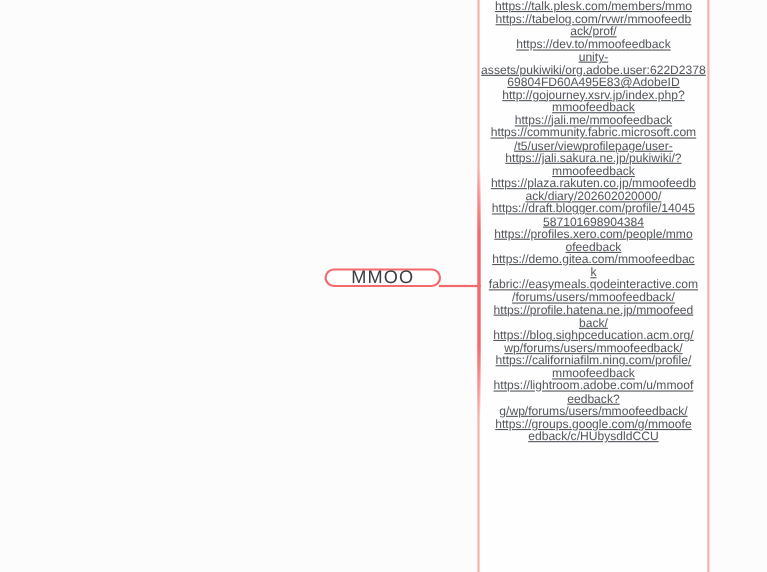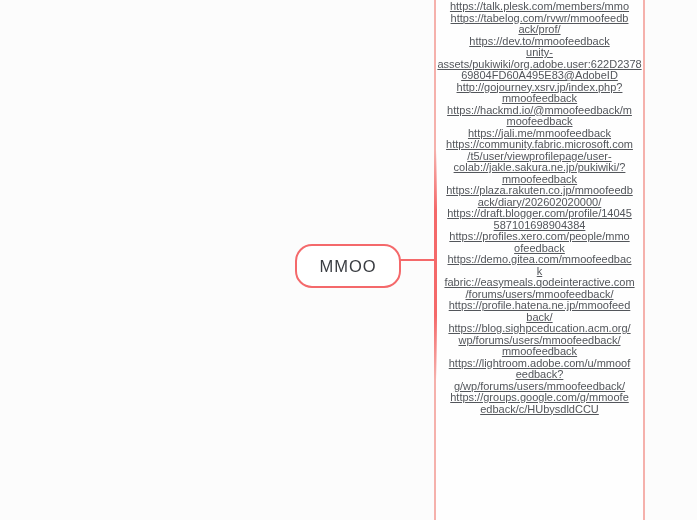--- a/index.html
+++ b/index.html
@@ -3,21 +3,21 @@
 <meta charset="utf-8">
 <style>
   html,body{margin:0;padding:0;}
   body{
     width:697px;height:520px;position:relative;overflow:hidden;
     background:#fcfcfc;
     font-family:"Liberation Sans","DejaVu Sans",sans-serif;
   }
   
   .root-node{
-    position:absolute;left:295px;top:244px;width:106px;height:44px;
+    position:absolute;left:295px;top:244px;width:106px;height:17px;
     box-sizing:border-box;
     background:#ffffff;
     border:2.5px solid #f4696b;
     border-radius:17px;
     display:flex;align-items:center;justify-content:center;
   }
   .root-node .label{
     font-size:16.5px;color:#3a3d42;font-weight:500;letter-spacing:1px;
   }
   
@@ -71,33 +71,29 @@
       </div>
       <div class="link-item" title="https://substance3d.adobe.com/community-assets/profile/org.adobe.user:622D237869804FD60A495E83@AdobeID">
         <div class="link-line"><span>unity-</span></div>
         <div class="link-line"><span>assets/pukiwiki/org.adobe.user:622D2378</span></div>
         <div class="link-line"><span>69804FD60A495E83@AdobeID</span></div>
       </div>
       <div class="link-item" title="http://gojourney.xsrv.jp/index.php?mmoofeedback">
         <div class="link-line"><span>http://gojourney.xsrv.jp/index.php?</span></div>
         <div class="link-line"><span>mmoofeedback</span></div>
       </div>
-      <div class="link-item" title="https://hackmd.io/@mmoofeedback/mmoofeedback">
-        <div class="link-line"><span>https://hackmd.io/@mmoofeedback/m</span></div>
-        <div class="link-line"><span>moofeedback</span></div>
-      </div>
       <div class="link-item" title="https://jali.me/mmoofeedback">
         <div class="link-line"><span>https://jali.me/mmoofeedback</span></div>
       </div>
       <div class="link-item" title="https://community.fabric.microsoft.com/t5/user/viewprofilepage/user-id/1527957">
         <div class="link-line"><span>https://community.fabric.microsoft.com</span></div>
         <div class="link-line"><span>/t5/user/viewprofilepage/user-</span></div>
       </div>
       <div class="link-item" title="https://jakle.sakura.ne.jp/pukiwiki/?mmoofeedback">
-        <div class="link-line"><span>colab://jakle.sakura.ne.jp/pukiwiki/?</span></div>
+        <div class="link-line"><span>https://jali.sakura.ne.jp/pukiwiki/?</span></div>
         <div class="link-line"><span>mmoofeedback</span></div>
       </div>
       <div class="link-item" title="https://plaza.rakuten.co.jp/mmoofeedback/diary/202602020000/">
         <div class="link-line"><span>https://plaza.rakuten.co.jp/mmoofeedb</span></div>
         <div class="link-line"><span>ack/diary/202602020000/</span></div>
       </div>
       <div class="link-item" title="https://draft.blogger.com/profile/14045587101698904384">
         <div class="link-line"><span>https://draft.blogger.com/profile/14045</span></div>
         <div class="link-line"><span>587101698904384</span></div>
       </div>
@@ -115,20 +111,21 @@
       </div>
       <div class="link-item" title="https://profile.hatena.ne.jp/mmoofeedback/">
         <div class="link-line"><span>https://profile.hatena.ne.jp/mmoofeed</span></div>
         <div class="link-line"><span>back/</span></div>
       </div>
       <div class="link-item" title="https://blog.sighpceducation.acm.org/wp/forums/users/mmoofeedback/">
         <div class="link-line"><span>https://blog.sighpceducation.acm.org/</span></div>
         <div class="link-line"><span>wp/forums/users/mmoofeedback/</span></div>
       </div>
       <div class="link-item" title="https://californiafilm.ning.com/profile/mmoofeedback">
+        <div class="link-line"><span>https://californiafilm.ning.com/profile/</span></div>
         <div class="link-line"><span>mmoofeedback</span></div>
       </div>
       <div class="link-item" title="https://lightroom.adobe.com/u/mmoofeedback?">
         <div class="link-line"><span>https://lightroom.adobe.com/u/mmoof</span></div>
         <div class="link-line"><span>eedback?</span></div>
       </div>
       <div class="link-item" title="https://sighpceducation.hosting.acm.org/wp/forums/users/mmoofeedback/">
         <div class="link-line"><span>g/wp/forums/users/mmoofeedback/</span></div>
       </div>
       <div class="link-item" title="https://groups.google.com/g/mmoofeedback/c/HUbysdldCCU">

